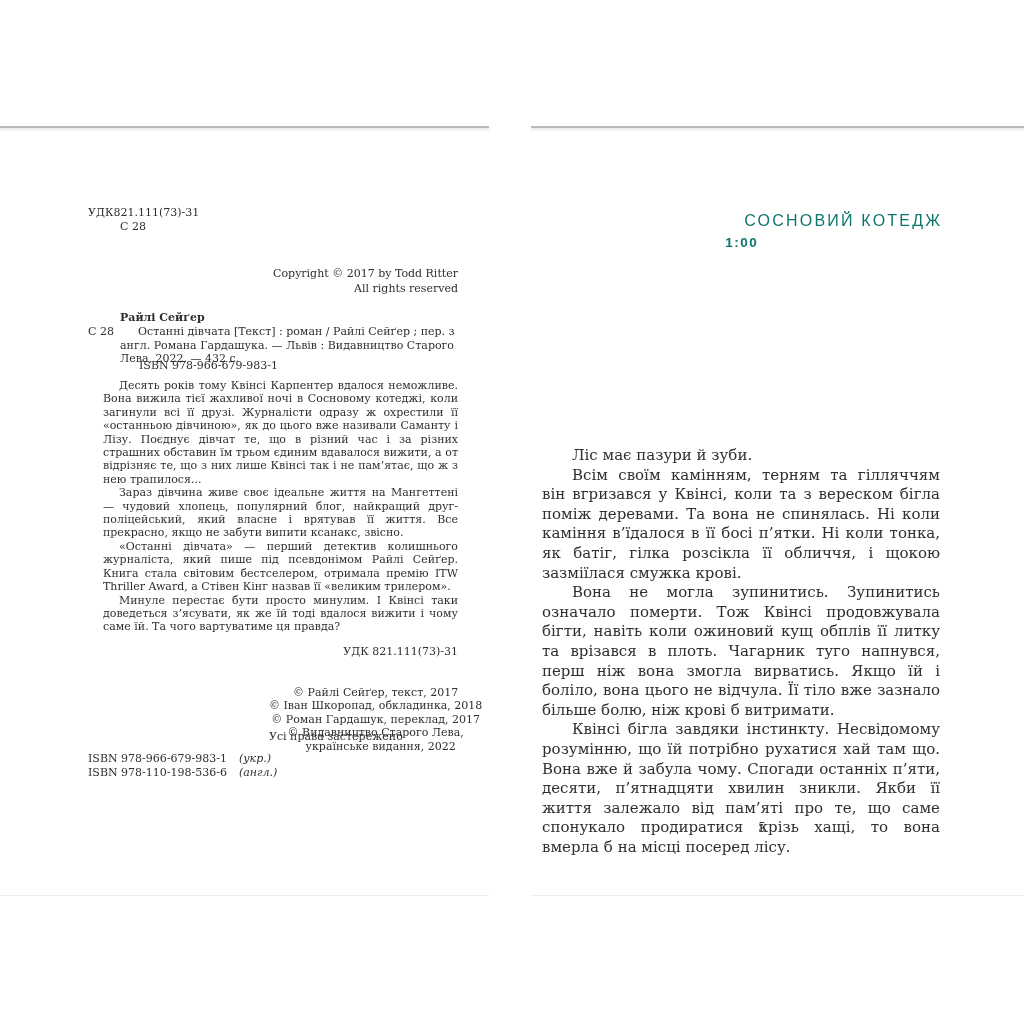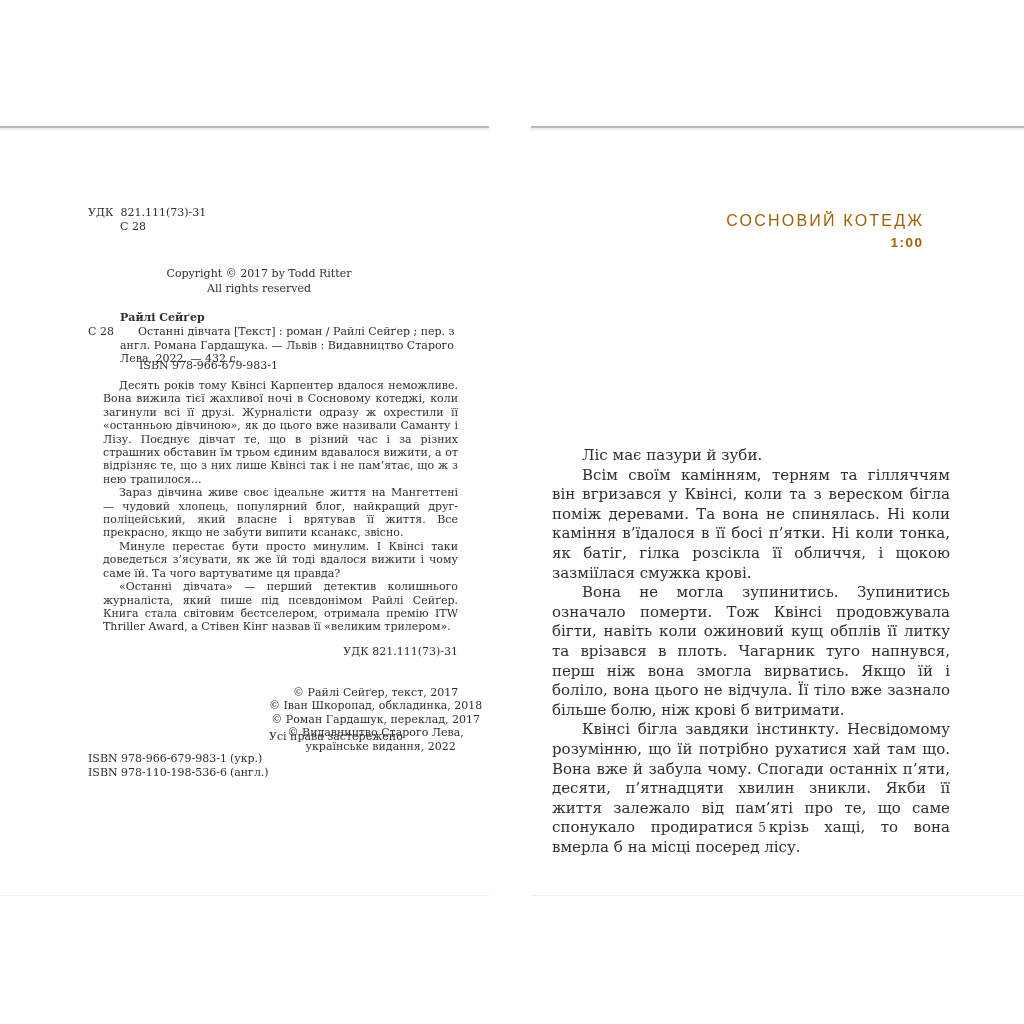--- a/index.html
+++ b/index.html
@@ -8,41 +8,41 @@
     font-family:"DejaVu Serif","Liberation Serif",serif;
     color:#2e2e33;overflow:hidden;
   }
   .abs{position:absolute;}
   
   .rule-top{top:126px;height:2px;background:#b9b9b9;box-shadow:0 2px 2px rgba(0,0,0,0.10);}
   .rule-bottom{top:895px;height:1px;background:#eeeeee;}
   
   .small{font-size:11px;line-height:13.4px;}
   .udk-line{left:88px;top:206px;}
-  .udk-line .val{margin-left:7px;}
+  .udk-line .val{}
   .c28-top{left:120px;top:220px;}
-  .copyright-block{left:74px;top:266px;width:370px;text-align:center;line-height:15px;}
+  .copyright-block{left:88px;top:266px;width:370px;text-align:right;line-height:15px;}
   .author-line{left:120px;top:311px;font-weight:bold;}
   .catalog-code{left:88px;top:325px;}
   .catalog-entry{left:120px;top:325px;width:340px;text-indent:18px;line-height:13.5px;}
   .isbn-main{left:139px;top:359px;}
   .annotation{left:103px;top:379px;width:355px;text-align:justify;}
   .annotation p{margin:0;text-indent:16px;}
   .udk-footer{left:103px;top:645px;width:355px;text-align:right;}
   .credits{left:269px;top:686px;line-height:13.4px;text-align:center;}
   .credits .indent{padding-left:10px;}
   .isbn-footer{left:88px;top:752px;line-height:14px;}
-  .isbn-footer .it{margin-left:3px;}
+  .isbn-footer .it{font-style:italic;margin-left:12px;}
   .rights-line{left:269px;top:730px;text-align:center;}
   
-  .chapter-header{left:524px;top:211px;width:398px;text-align:right;
-    font-family:"Liberation Sans","DejaVu Sans",sans-serif;color:#a16207;}
+  .chapter-header{left:542px;top:211px;width:398px;text-align:right;
+    font-family:"Liberation Sans","DejaVu Sans",sans-serif;color:#0f766e;}
   .chapter-title{font-size:16px;letter-spacing:2.2px;margin-right:-2.2px;line-height:20px;}
-  .chapter-time{font-size:13.5px;font-weight:bold;letter-spacing:1.5px;margin-right:-1.5px;line-height:18px;margin-top:3px;}
-  .body-text{left:542px;top:446px;width:398px;font-size:15px;line-height:19.6px;text-align:justify;margin-left:10px;}
+  .chapter-time{font-size:13.5px;font-weight:bold;letter-spacing:1.5px;margin-right:-1.5px;line-height:18px;margin-top:3px;text-align:center;}
+  .body-text{left:542px;top:446px;width:398px;font-size:15px;line-height:19.6px;text-align:justify;}
   .body-text p{margin:0;text-indent:30px;}
   .page-number{left:542px;top:821px;width:440px;text-align:center;font-size:12px;color:#3a3a42;}
 </style>
 </head>
 <body>
 
 <div class="abs rule-top" style="left:0;width:489px;"></div>
 <div class="abs rule-top" style="left:531px;width:493px;"></div>
 <div class="abs rule-bottom" style="left:0;width:489px;"></div>
 <div class="abs rule-bottom" style="left:531px;width:493px;"></div>
@@ -60,22 +60,22 @@
   </div>
 
   <div class="abs small author-line">Райлі Сейґер</div>
   <div class="abs small catalog-code">С 28</div>
   <div class="abs small catalog-entry">Останні дівчата [Текст] : роман / Райлі Сейґер ; пер. з англ. Романа Гардашука. — Львів : Видавництво Старого Лева, 2022. — 432 с.</div>
   <div class="abs small isbn-main">ISBN 978-966-679-983-1</div>
 
   <div class="abs small annotation">
     <p>Десять років тому Квінсі Карпентер вдалося неможливе. Вона вижила тієї жахливої ночі в Сосновому котеджі, коли загинули всі її друзі. Журналісти одразу ж охрестили її «останньою дівчиною», як до цього вже називали Саманту і Лізу. Поєднує дівчат те, що в різний час і за різних страшних обставин їм трьом єдиним вдавалося вижити, а от відрізняє те, що з них лише Квінсі так і не пам’ятає, що ж з нею трапилося...</p>
     <p>Зараз дівчина живе своє ідеальне життя на Мангеттені — чудовий хлопець, популярний блог, найкращий друг-поліцейський, який власне і врятував її життя. Все прекрасно, якщо не забути випити ксанакс, звісно.</p>
+    <p>«Останні дівчата» — перший детектив колишнього журналіста, який пише під псевдонімом Райлі Сейґер. Книга стала світовим бестселером, отримала премію ITW Thriller Award, а Стівен Кінг назвав її «великим трилером».</p>
     <p>Минуле перестає бути просто минулим. І Квінсі таки доведеться з’ясувати, як же їй тоді вдалося вижити і чому саме їй. Та чого вартуватиме ця правда?</p>
-    <p>«Останні дівчата» — перший детектив колишнього журналіста, який пише під псевдонімом Райлі Сейґер. Книга стала світовим бестселером, отримала премію ITW Thriller Award, а Стівен Кінг назвав її «великим трилером».</p>
   </div>
 
   <div class="abs small udk-footer">УДК 821.111(73)-31</div>
 
   <div class="abs small credits">
     <div>© Райлі Сейґер, текст, 2017</div>
     <div>© Іван Шкоропад, обкладинка, 2018</div>
     <div>© Роман Гардашук, переклад, 2017</div>
     <div>© Видавництво Старого Лева,</div>
     <div class="indent">українське видання, 2022</div>

